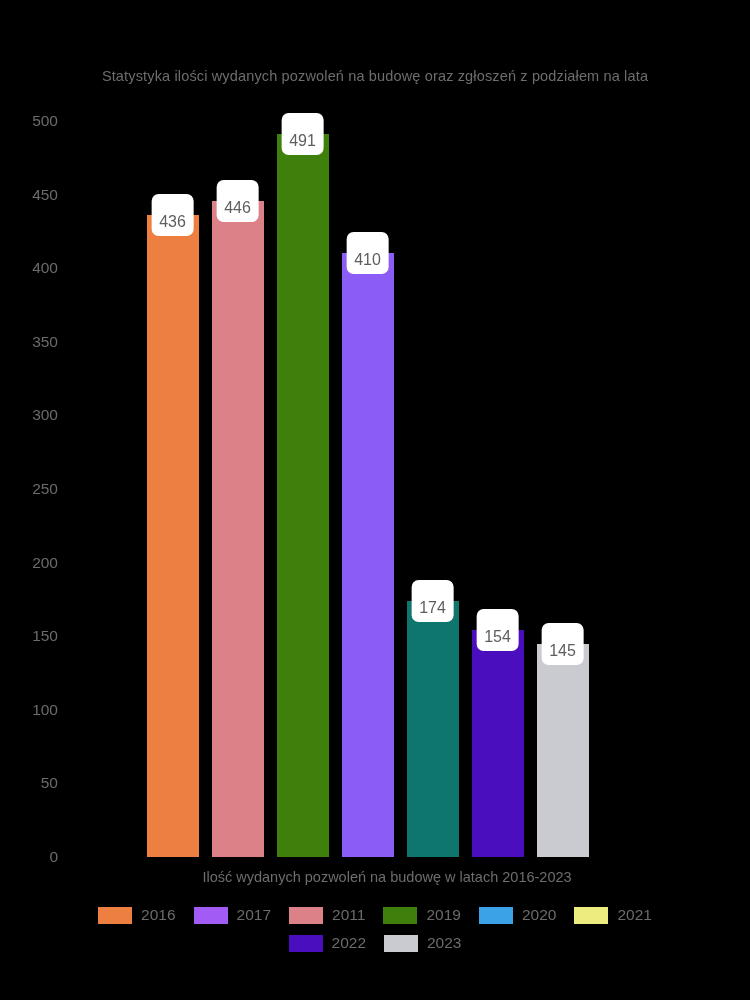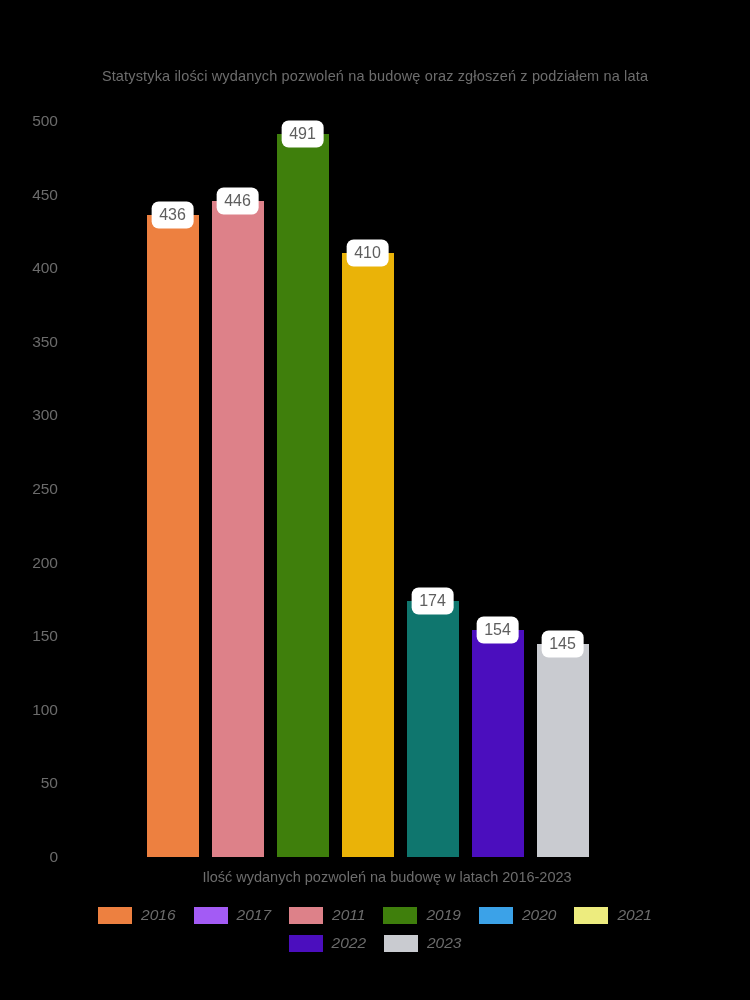--- a/index.html
+++ b/index.html
@@ -87,21 +87,21 @@
     position: relative;
   }
   .bar-label {
     position: absolute;
     left: 50%;
     transform: translate(-50%, -50%);
     top: 0;
     background: #ffffff;
     color: #5e5e5e;
     font-size: 16px;
-    padding: 5px 8px 6px 8px;
+    padding: 20px 8px 6px 8px;
     border-radius: 7px;
     line-height: 1;
     white-space: nowrap;
     box-shadow: 0 0 0 0 rgba(0,0,0,0);
   }
 
   
   .x-axis-title {
     position: absolute;
     left: 0;
@@ -124,21 +124,20 @@
   .legend-row {
     display: flex;
     justify-content: center;
     align-items: center;
     height: 28px;
   }
   .legend-item {
     display: flex;
     align-items: center;
     margin: 0 9px;
-    font-style: italic;
   }
   .legend-swatch {
     width: 34px;
     height: 17px;
     display: inline-block;
   }
   .legend-text {
     color: #6b6b6b;
     font-size: 15.5px;
     margin-left: 9px;
@@ -177,21 +176,21 @@
           <div class="bar" title="2018: 446" style="height: 656.512px; background: rgb(221, 129, 137);">
             <div class="bar-label">446</div>
           </div>
         </div>
         <div class="bar-slot">
           <div class="bar" title="2019: 491" style="height: 722.752px; background: rgb(63, 127, 12);">
             <div class="bar-label">491</div>
           </div>
         </div>
         <div class="bar-slot">
-          <div class="bar" title="2020: 410" style="height: 603.52px; background: #eab308;">
+          <div class="bar" title="2020: 410" style="height: 603.52px; background: #8b5cf6;">
             <div class="bar-label">410</div>
           </div>
         </div>
         <div class="bar-slot">
           <div class="bar" title="2021: 174" style="height: 256.128px; background: #0f766e;">
             <div class="bar-label">174</div>
           </div>
         </div>
         <div class="bar-slot">
           <div class="bar" title="2022: 154" style="height: 226.688px; background: rgb(75, 14, 190);">

